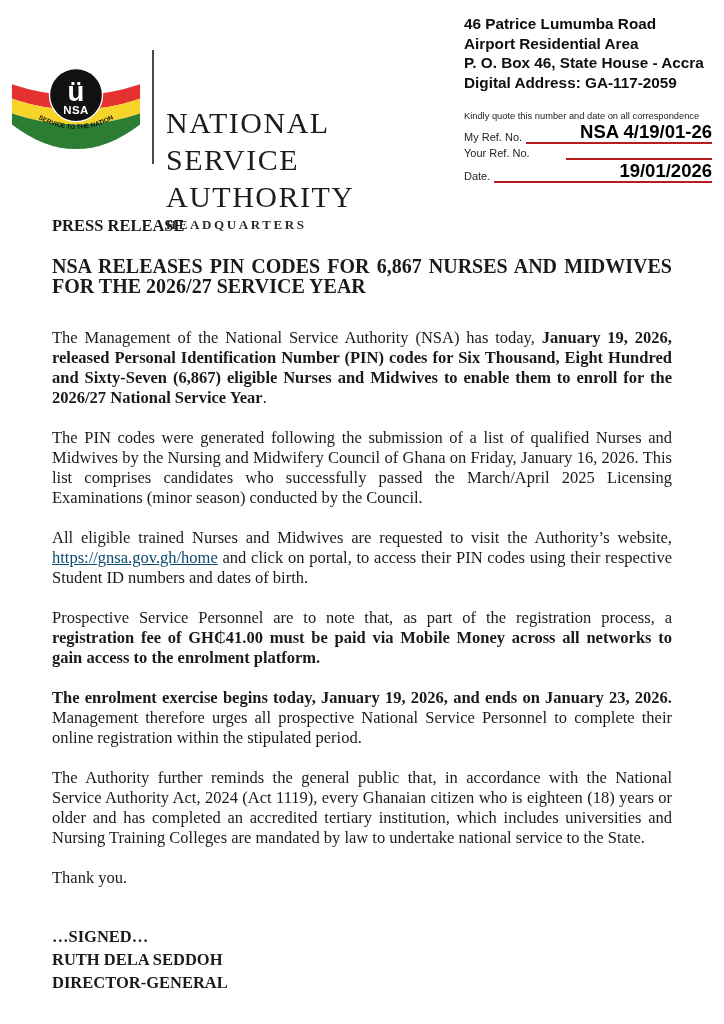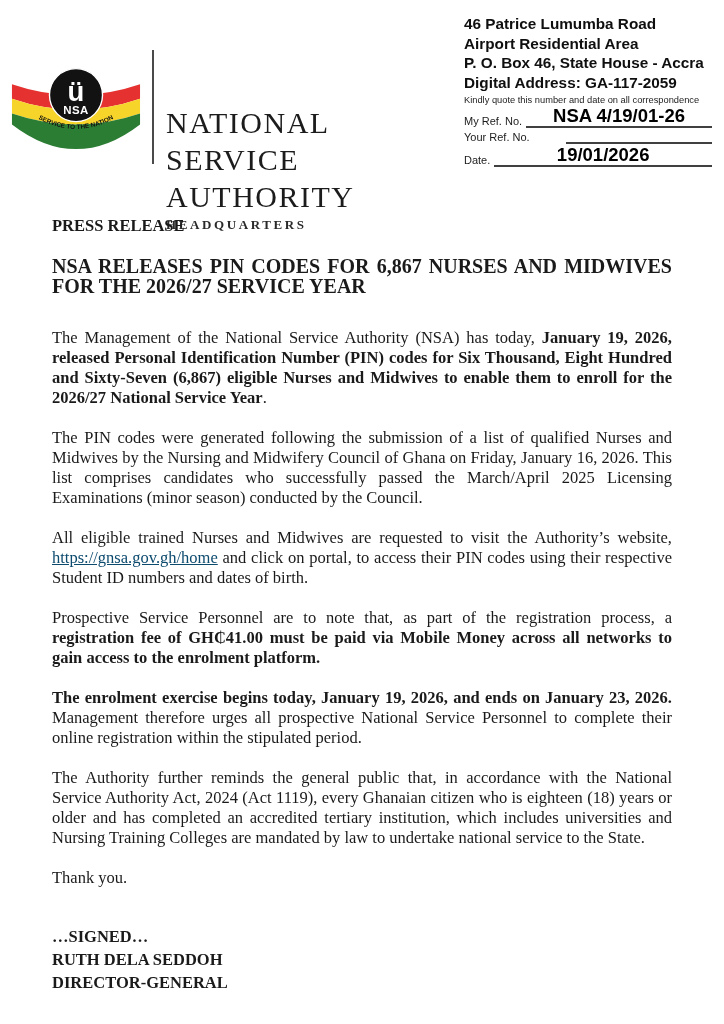--- a/index.html
+++ b/index.html
@@ -37,29 +37,29 @@
   .wm-sub {
     margin-top: 2px; font-family: "Liberation Serif", serif;
     font-size: 13px; font-weight: 700; letter-spacing: 2.6px; color: #2a2a2a;
   }
 
   .address {
     position: absolute; left: 464px; top: 14px; width: 248px;
     font-family: "Liberation Sans", sans-serif; color: #0f0f0f;
   }
   .addr-line { font-size: 15.3px; line-height: 19.5px; font-weight: 700; white-space: nowrap; }
-  .addr-note { margin-top: 3px; font-size: 9.3px; line-height: 11px; color: #1c1c1c; white-space: nowrap; }
+  .addr-note { margin-top: 19px; font-size: 9.3px; line-height: 11px; color: #1c1c1c; white-space: nowrap; }
   .ref-row { display: flex; align-items: flex-end; }
   .ref-row.row-myref  { margin-top: 2px; height: 20px; }
   .ref-row.row-yourref{ margin-top: 1px; height: 15px; gap: 32px; }
   .ref-row.row-date   { margin-top: 2px; height: 21px; }
   .ref-label { font-size: 11px; color: #1c1c1c; padding-right: 4px; padding-bottom: 1px; white-space: nowrap; }
   .ref-line {
-    flex: 1; border-bottom: 2px solid #404040;
-    text-align: center; overflow: visible;
+    flex: 1; border-bottom: 2px solid #b91c1c;
+    text-align: right; overflow: visible;
   }
   .ref-value {
     font-family: "Liberation Sans", sans-serif;
     font-weight: 700; font-size: 18.5px; line-height: 20px; color: #000;
     display: inline-block; white-space: nowrap;
   }
 
   
   .doc-body { position: absolute; top: 0; left: 0; width: 724px; padding: 216px 52px 0 52px; }
   .kicker { font-weight: 700; font-size: 16.5px; line-height: 20px; margin-bottom: 20px; }

